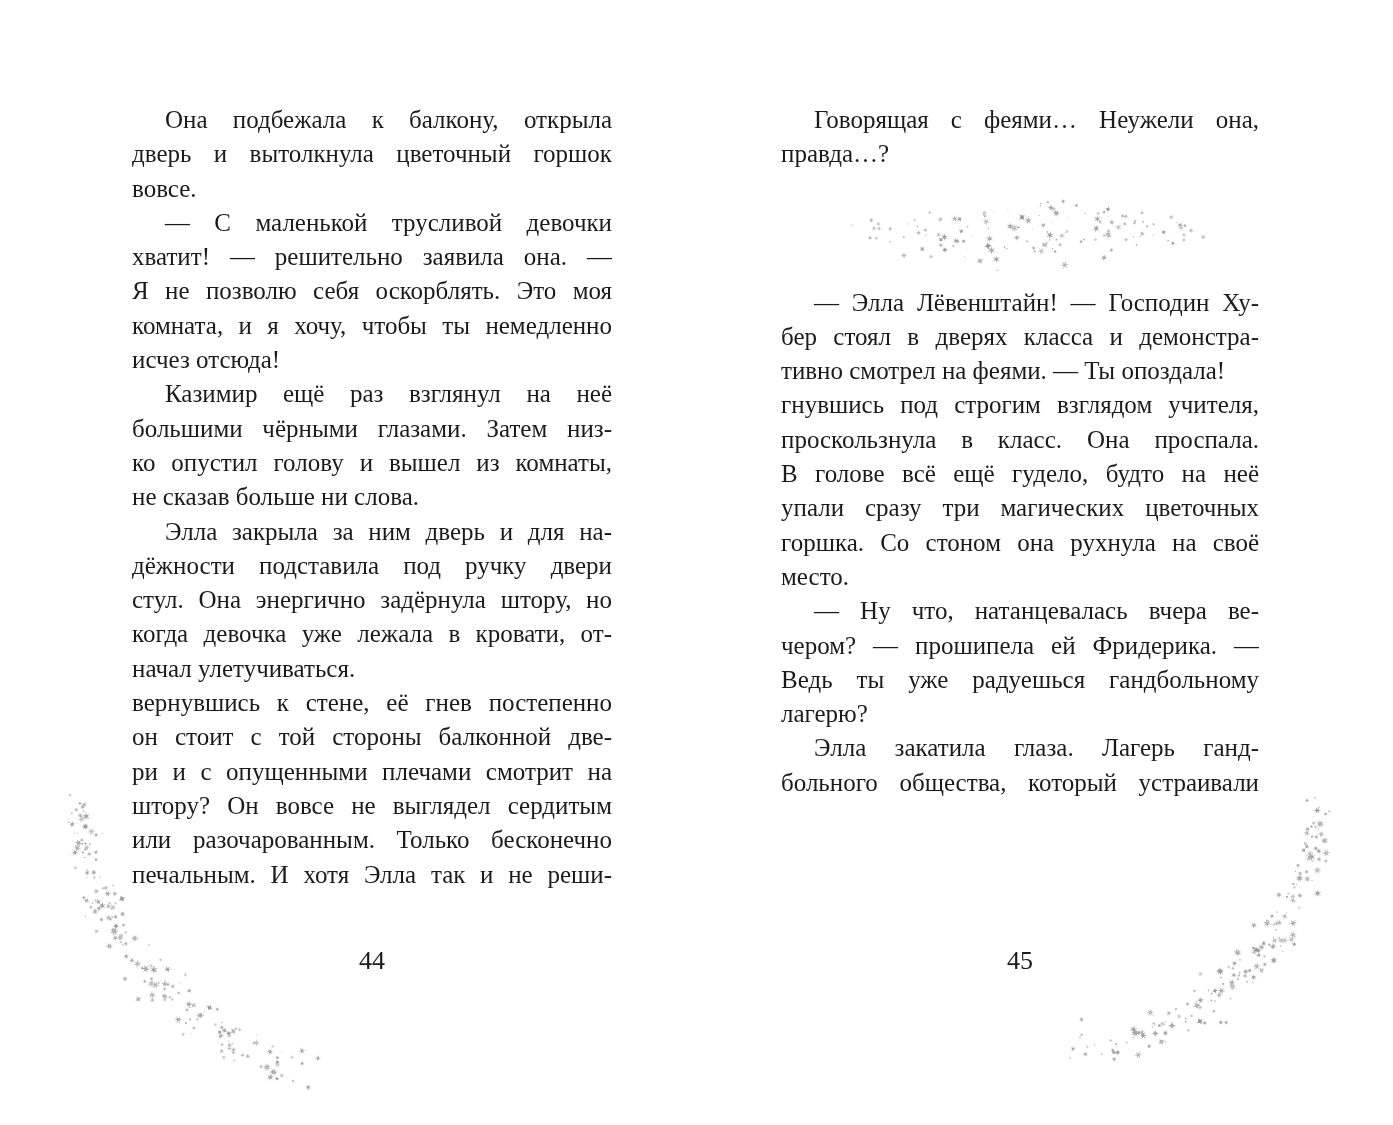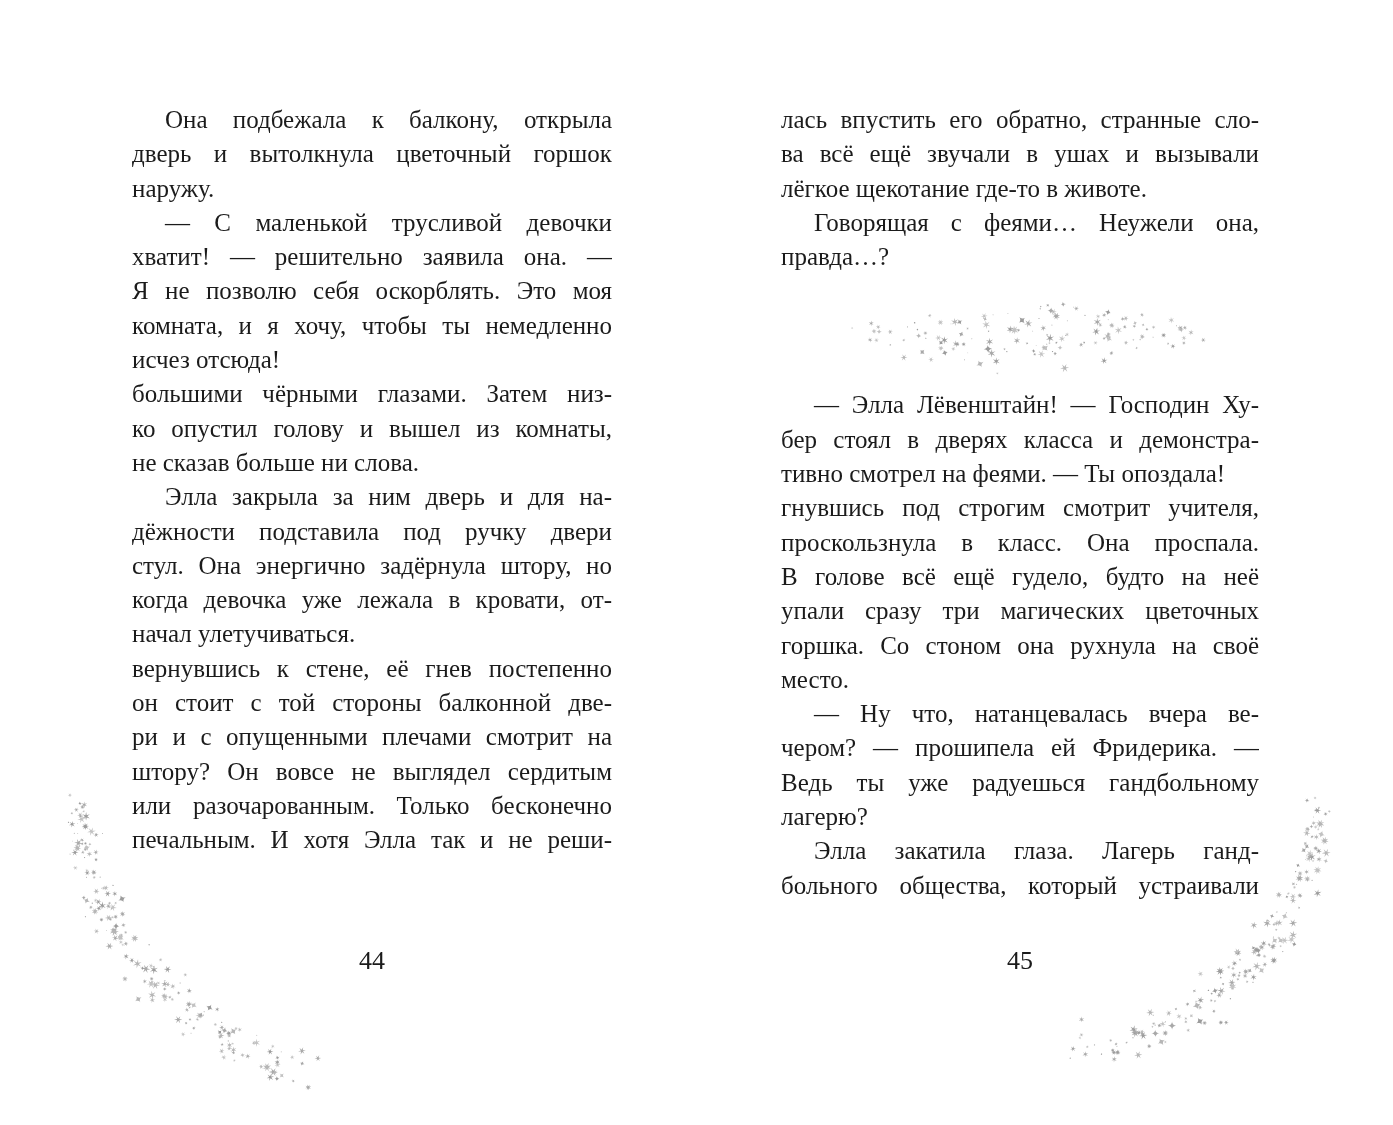--- a/index.html
+++ b/index.html
@@ -44,30 +44,31 @@
   }
 </style>
 </head>
 <body>
 
 <div class="spread">
   <div class="page" id="page-0">
       <div class="para">
         <div class="line ind">Она подбежала к балкону, открыла</div>
         <div class="line">дверь и вытолкнула цветочный горшок</div>
-        <div class="line last">наружу.</div>
+        <div class="line last">вовсе.</div>
       </div>
       <div class="para">
         <div class="line ind">— С маленькой трусливой девочки</div>
         <div class="line">хватит! — решительно заявила она. —</div>
         <div class="line">Я не позволю себя оскорблять. Это моя</div>
         <div class="line">комната, и я хочу, чтобы ты немедленно</div>
         <div class="line last">исчез отсюда!</div>
       </div>
       <div class="para">
+        <div class="line ind">Казимир ещё раз взглянул на неё</div>
         <div class="line">большими чёрными глазами. Затем низ-</div>
         <div class="line">ко опустил голову и вышел из комнаты,</div>
         <div class="line last">не сказав больше ни слова.</div>
       </div>
       <div class="para">
         <div class="line ind">Элла закрыла за ним дверь и для на-</div>
         <div class="line">дёжности подставила под ручку двери</div>
         <div class="line">стул. Она энергично задёрнула штору, но</div>
         <div class="line">когда девочка уже лежала в кровати, от-</div>
         <div class="line last">начал улетучиваться.</div>
@@ -75,25 +76,20 @@
       </div>
       <div class="para">
         <div class="line">он стоит с той стороны балконной две-</div>
         <div class="line">ри и с опущенными плечами смотрит на</div>
         <div class="line">штору? Он вовсе не выглядел сердитым</div>
         <div class="line">или разочарованным. Только бесконечно</div>
         <div class="line">печальным. И хотя Элла так и не реши-</div>
       </div>
     </div>
   <div class="page" id="page-1">
-      <div class="para">
-        <div class="line">лась впустить его обратно, странные сло-</div>
-        <div class="line">ва всё ещё звучали в ушах и вызывали</div>
-        <div class="line last">лёгкое щекотание где-то в животе.</div>
-      </div>
       <div class="para">
         <div class="line ind">Говорящая с феями… Неужели она,</div>
         <div class="line last">правда…?</div>
       </div>
       <div class="sdiv">
         <span class="star" style="left: 358.16px; top: 58.5298px; font-size: 7.13639px; color: rgb(182, 182, 182); transform: rotate(120.213deg);">✷</span>
         <span class="star" style="left: 253.314px; top: 69.4162px; font-size: 2.62791px; color: rgb(194, 194, 194); transform: rotate(94.9404deg);">•</span>
         <span class="star" style="left: 271.026px; top: 74.5925px; font-size: 4.32269px; color: rgb(156, 156, 156); transform: rotate(245.542deg);">•</span>
         <span class="star" style="left: 183.344px; top: 84.1949px; font-size: 3.10502px; color: rgb(156, 156, 156); transform: rotate(332.283deg);">•</span>
         <span class="star" style="left: 364.374px; top: 52.7137px; font-size: 4.97973px; color: rgb(168, 168, 168); transform: rotate(355.772deg);">✦</span>
@@ -233,21 +229,21 @@
         <span class="star" style="left: 280.07px; top: 87.2012px; font-size: 11.9062px; color: rgb(182, 182, 182); transform: rotate(263.735deg);">✶</span>
         <span class="star" style="left: 202.477px; top: 41.7763px; font-size: 6.48313px; color: rgb(182, 182, 182); transform: rotate(291.826deg);">✦</span>
         <span class="star" style="left: 147.262px; top: 80.1894px; font-size: 7.85448px; color: rgb(194, 194, 194); transform: rotate(205.92deg);">✶</span>
       </div>
       <div class="para">
         <div class="line ind">— Элла Лёвенштайн! — Господин Ху-</div>
         <div class="line">бер стоял в дверях класса и демонстра-</div>
         <div class="line last">тивно смотрел на феями. — Ты опоздала!</div>
       </div>
       <div class="para">
-        <div class="line">гнувшись под строгим смотрит учителя,</div>
+        <div class="line">гнувшись под строгим взглядом учителя,</div>
         <div class="line">проскользнула в класс. Она проспала.</div>
         <div class="line">В голове всё ещё гудело, будто на неё</div>
         <div class="line">упали сразу три магических цветочных</div>
         <div class="line">горшка. Со стоном она рухнула на своё</div>
         <div class="line last">место.</div>
       </div>
       <div class="para">
         <div class="line ind">— Ну что, натанцевалась вчера ве-</div>
         <div class="line">чером? — прошипела ей Фридерика. —</div>
         <div class="line">Ведь ты уже радуешься гандбольному</div>

